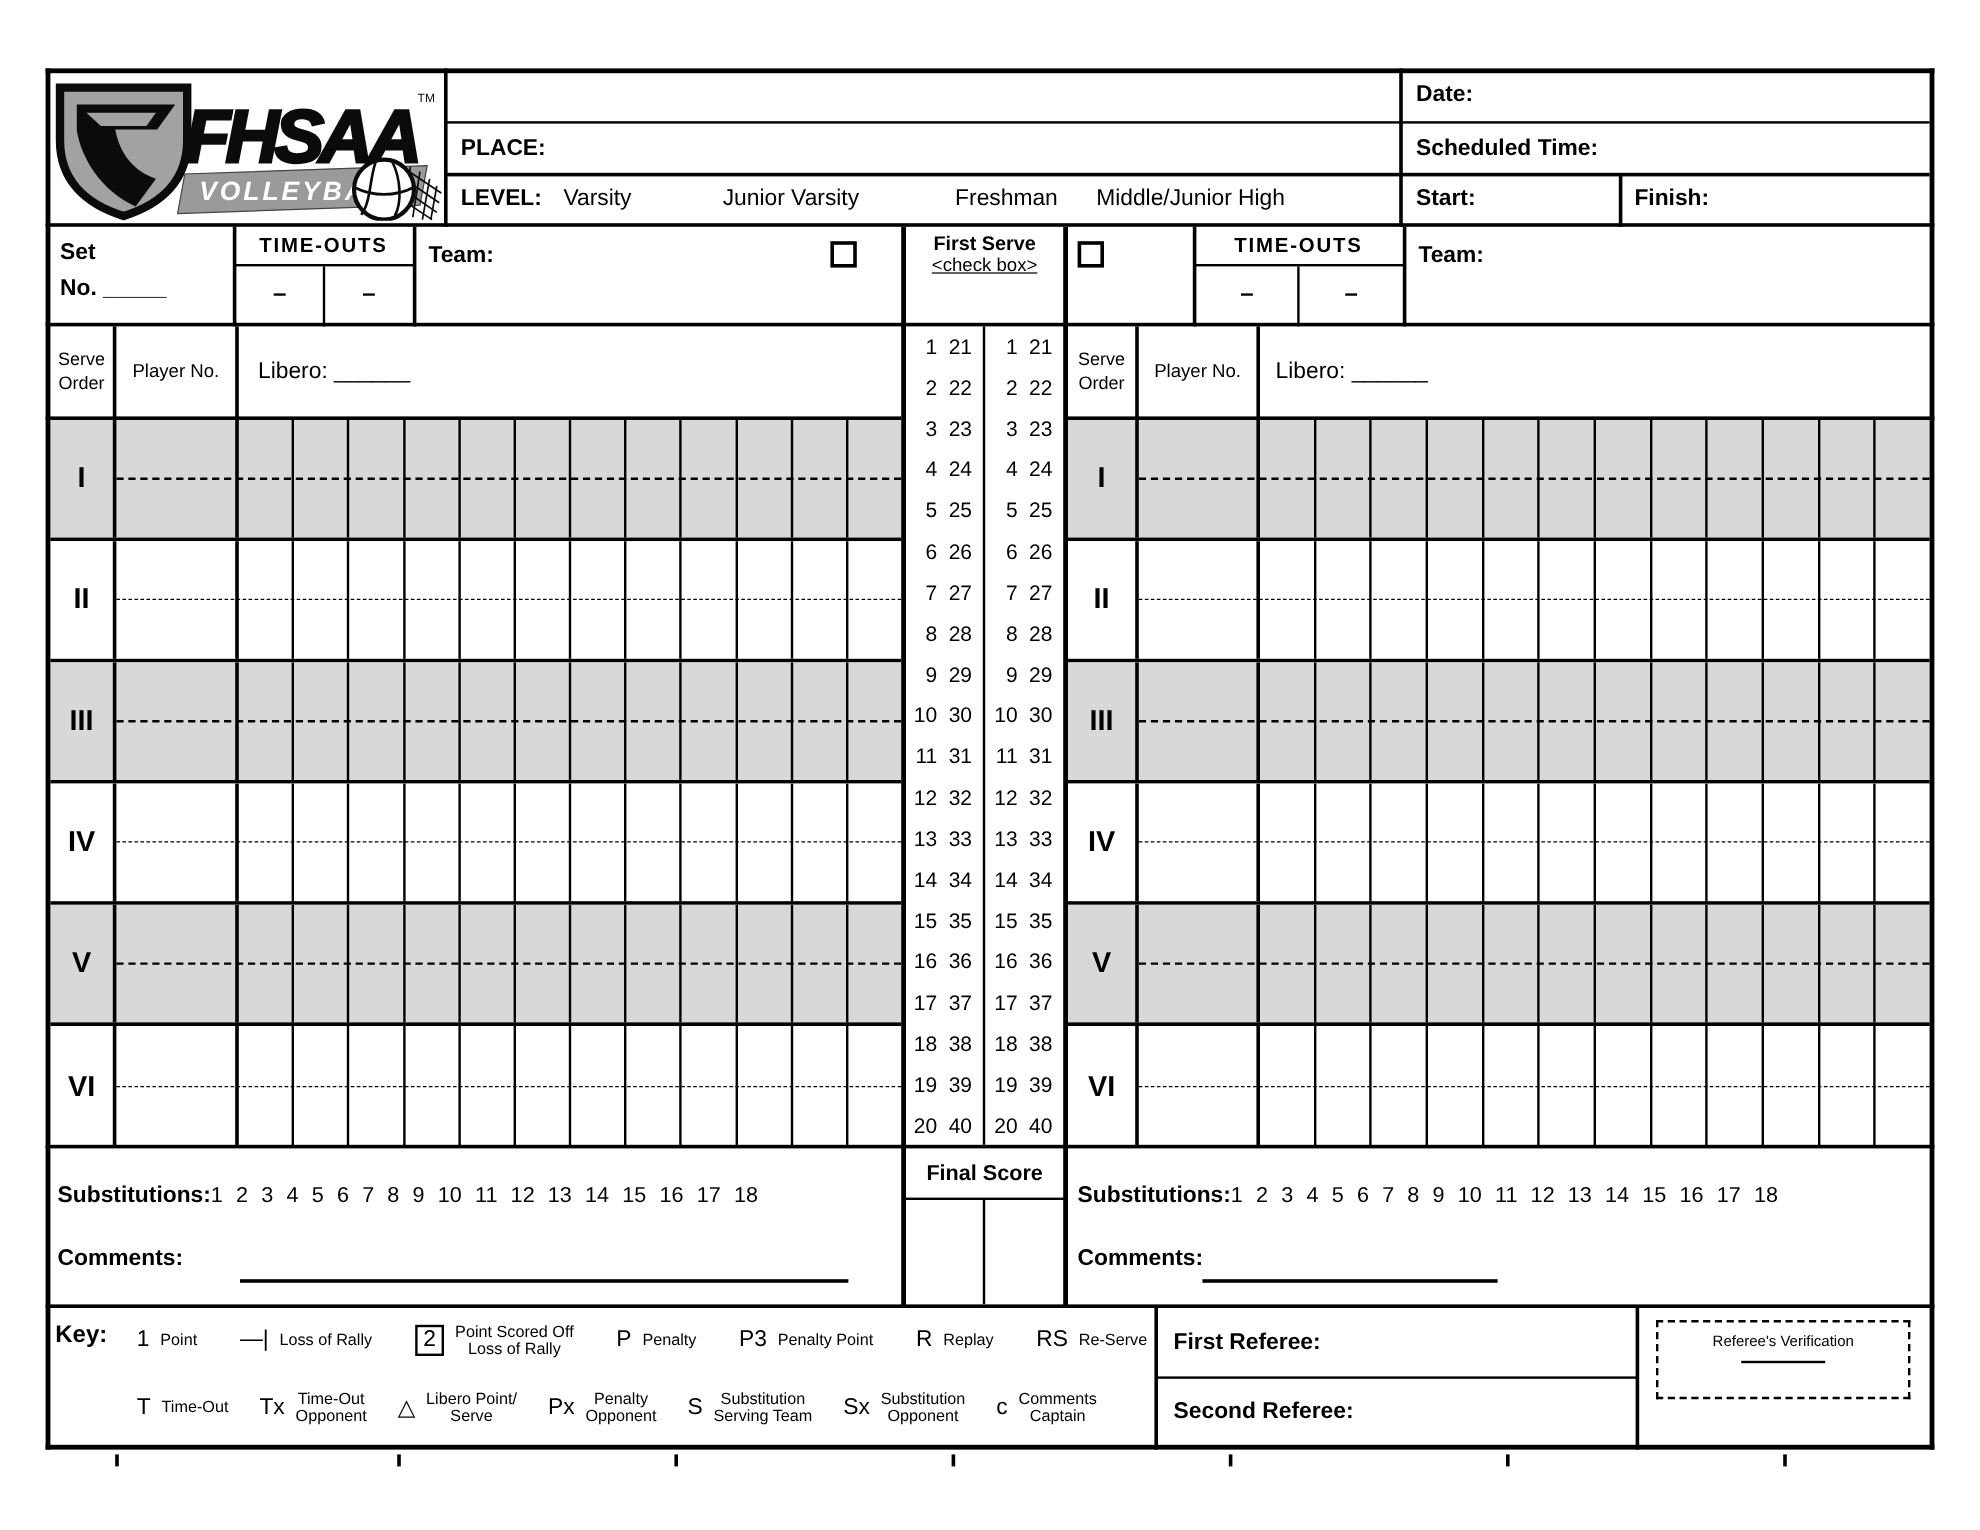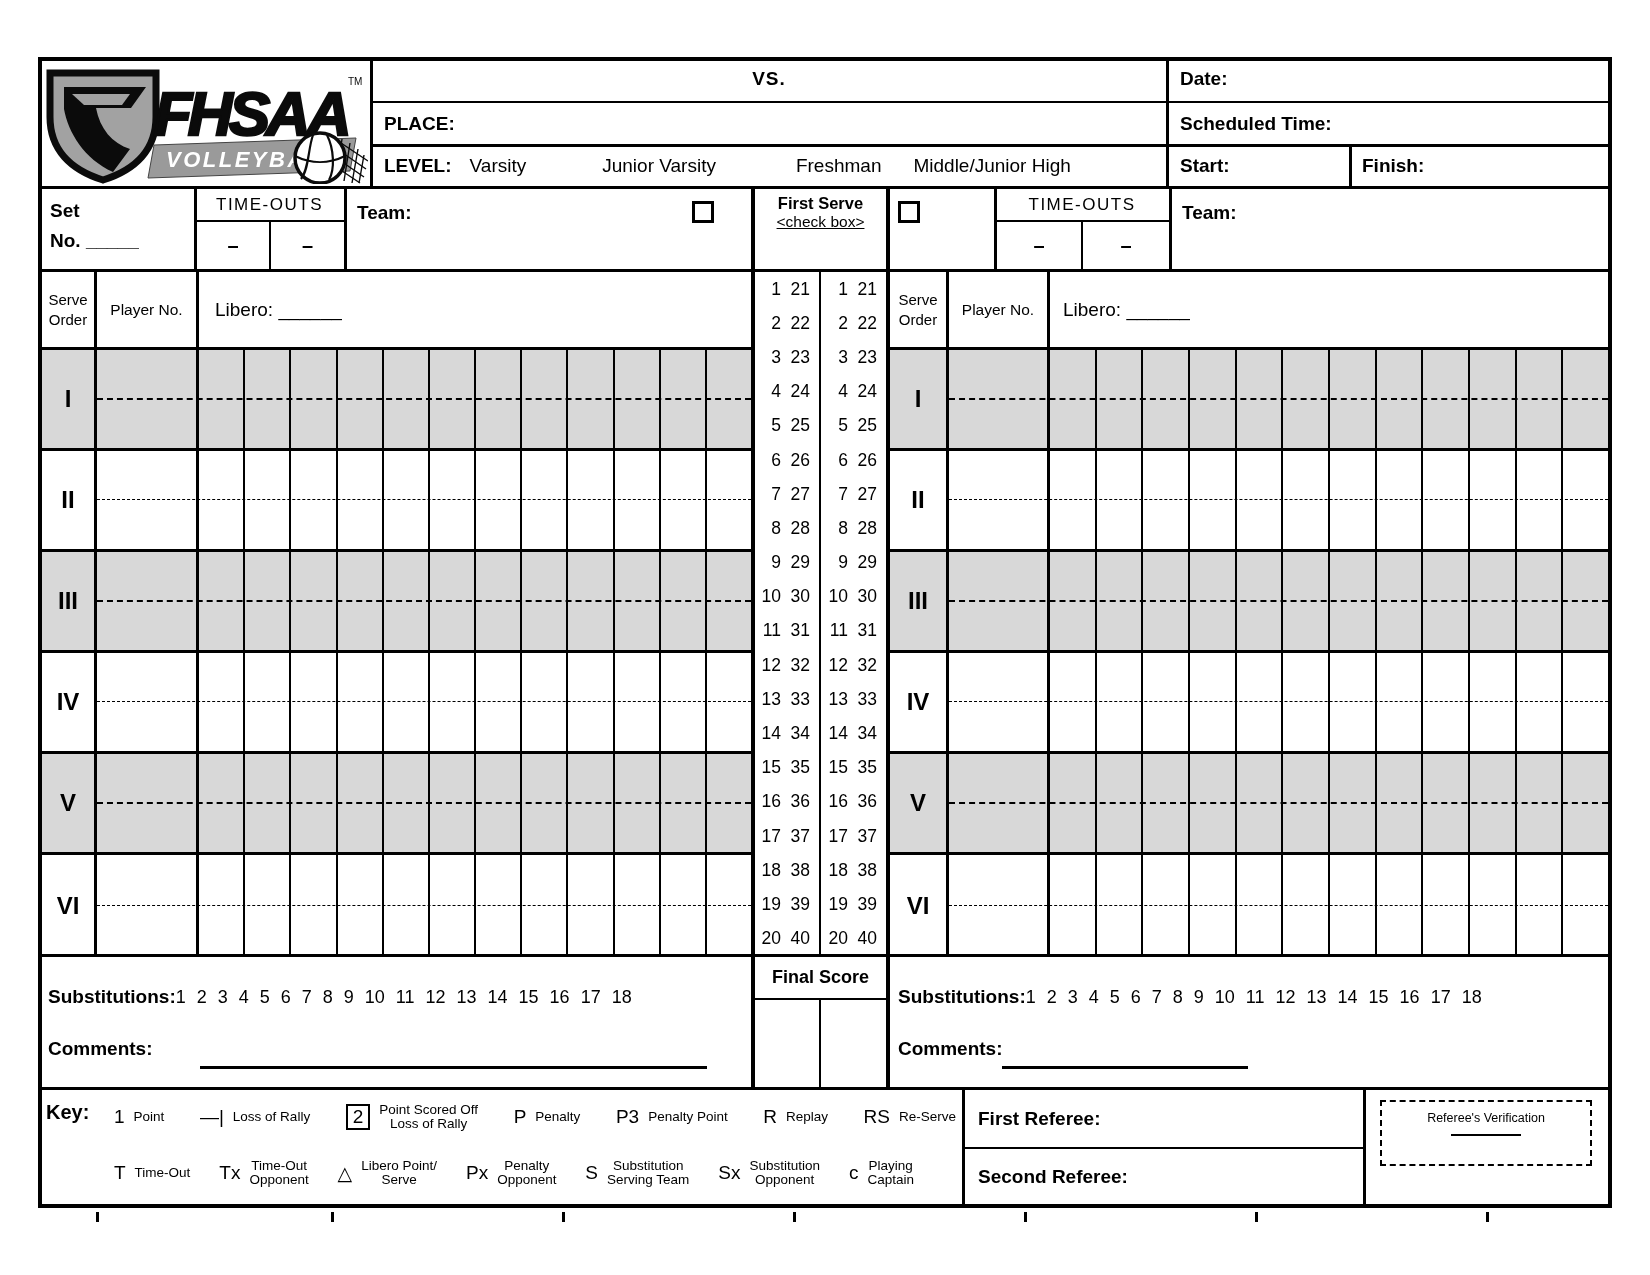--- a/index.html
+++ b/index.html
@@ -36,21 +36,21 @@
   .key-item{display:flex;align-items:center;gap:9px;}
   .key-sym{font-size:19px;white-space:nowrap;}
   .key-sym.boxed{border:2.5px solid #000;padding:0 5px;}
   .key-lbl{font-size:13.5px;line-height:1.07;text-align:center;}
   
   .subsline{display:flex;align-items:baseline;}
   .nums{font-size:18px;word-spacing:6px;}
   .wline{position:absolute;background:#000;height:3px;}
   .verif{position:absolute;border:2.5px dashed #000;text-align:center;padding-top:9px;font-size:12.5px;box-sizing:border-box;background:#fff;}
   .verif .sig{width:70px;border-top:2px solid #000;margin:9px auto 0;}
-  .toTitle{font-weight:400;font-size:17px;letter-spacing:1.5px;display:flex;align-items:center;justify-content:center;}
+  .toTitle{font-weight:700;font-size:17px;letter-spacing:1.5px;display:flex;align-items:center;justify-content:center;}
   .dashmark{font-size:20px;font-weight:700;}
 </style>
 </head>
 <body>
 
 <div class="page" id="page">
 
   <svg class="abs" style="left:42px;top:61px;width:326px;height:123px;" viewBox="0 0 326 123">
     <g>
       <path d="M8,12 h106 v44 c0,33 -21,53 -53,63 c-32,-10 -53,-30 -53,-63 z" fill="#a2a2a2" stroke="#0b0b0b" stroke-width="7"></path>
@@ -67,23 +67,20 @@
       <g stroke="#0b0b0b" stroke-width="1.4">
         <path d="M292,86 l32,22 M296,80 l30,20 M290,94 l32,22 M288,102 l30,20"></path>
         <path d="M300,78 l-6,40 M308,82 l-6,38 M316,88 l-6,34 M322,94 l-5,28"></path>
       </g>
       <circle cx="278" cy="97" r="25" fill="#ffffff" stroke="#0b0b0b" stroke-width="3.5"></circle>
       <path d="M253,95 C269,103 287,103 303,95" fill="none" stroke="#0b0b0b" stroke-width="2.2"></path>
       <path d="M271,74 C266,88 267,108 259,118 M285,74 C292,88 293,108 287,119" fill="none" stroke="#0b0b0b" stroke-width="2.2"></path>
     </g>
   </svg>
 
-  <div class="abs ctr" style="left:372px;top:57px;width:794px;height:44px;">
-    <span class="b f19" style="letter-spacing:1px;">VS.</span>
-  </div>
   <div class="abs cflex" style="left:1180px;top:57px;width:418px;height:44px;">
     <span class="b f19">Date:</span>
   </div>
 
   <div class="abs cflex" style="left:384px;top:103px;width:770px;height:41px;">
     <span class="b f19">PLACE:</span>
   </div>
   <div class="abs cflex" style="left:1180px;top:103px;width:418px;height:41px;">
     <span class="b f19">Scheduled Time:</span>
   </div>
@@ -608,21 +605,21 @@
         <span class="key-lbl pre">Substitution
 Serving Team</span>
       </div>
       <div class="key-item">
         <span class="key-sym">Sx</span>
         <span class="key-lbl pre">Substitution
 Opponent</span>
       </div>
       <div class="key-item">
         <span class="key-sym">c</span>
-        <span class="key-lbl pre">Playing
+        <span class="key-lbl pre">Comments
 Captain</span>
       </div>
     </div>
 
   <div class="abs cflex" style="left:978px;top:1090px;width:380px;height:57px;">
     <span class="b f19">First Referee:</span>
   </div>
   <div class="abs cflex" style="left:978px;top:1149px;width:380px;height:55px;">
     <span class="b f19">Second Referee:</span>
   </div>

